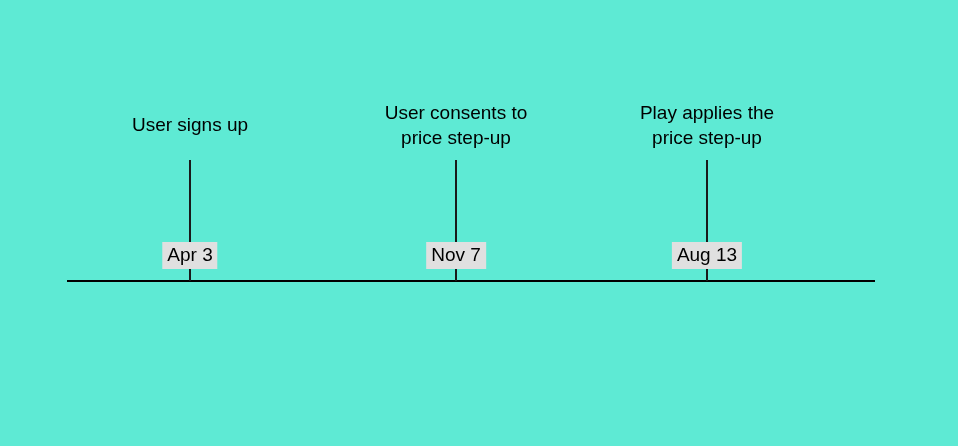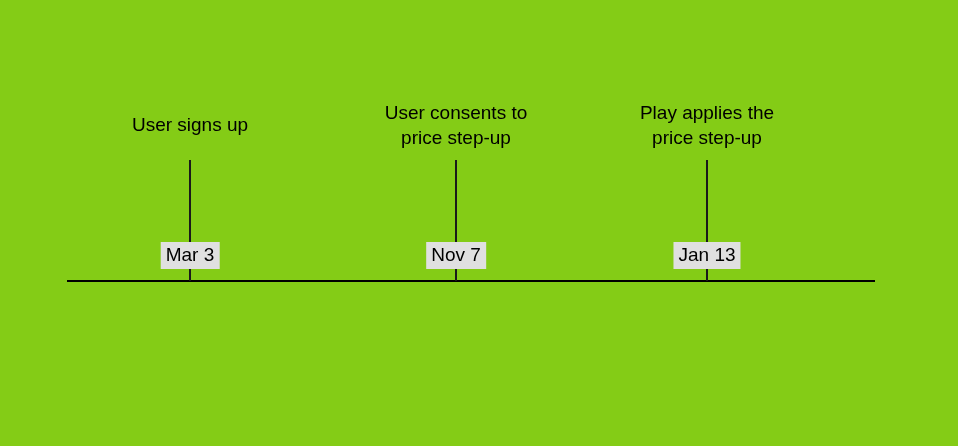--- a/index.html
+++ b/index.html
@@ -9,21 +9,21 @@
     background: #ffffff;
   }
   body {
     font-family: "Liberation Sans", sans-serif;
   }
 
   #timeline-diagram {
     position: relative;
     width: 958px;
     height: 446px;
-    background: #84cc16;
+    background: #5eead4;
     overflow: hidden;
   }
 
   
   .axis-line {
     position: absolute;
     left: 67px;
     top: 280px;
     width: 808px;
     height: 2px;
@@ -108,31 +108,31 @@
 </head>
 <body>
 
 <div id="timeline-diagram">
 
   <div class="axis-line"></div>
 
   <div class="event" style="left:190px;">
     <div class="event-label one-line">User signs up</div>
     <div class="event-tick"></div>
-    <div class="event-date">Mar 3</div>
+    <div class="event-date">Apr 3</div>
   </div>
 
   <div class="event" style="left:456px;">
     <div class="event-label two-line">User consents to
 price step-up</div>
     <div class="event-tick"></div>
     <div class="event-date">Nov 7</div>
   </div>
 
   <div class="event" style="left:707px;">
     <div class="event-label two-line">Play applies the
 price step-up</div>
     <div class="event-tick"></div>
-    <div class="event-date">Jan 13</div>
+    <div class="event-date">Aug 13</div>
   </div>
 
 
 </div>
 
 </body></html>

